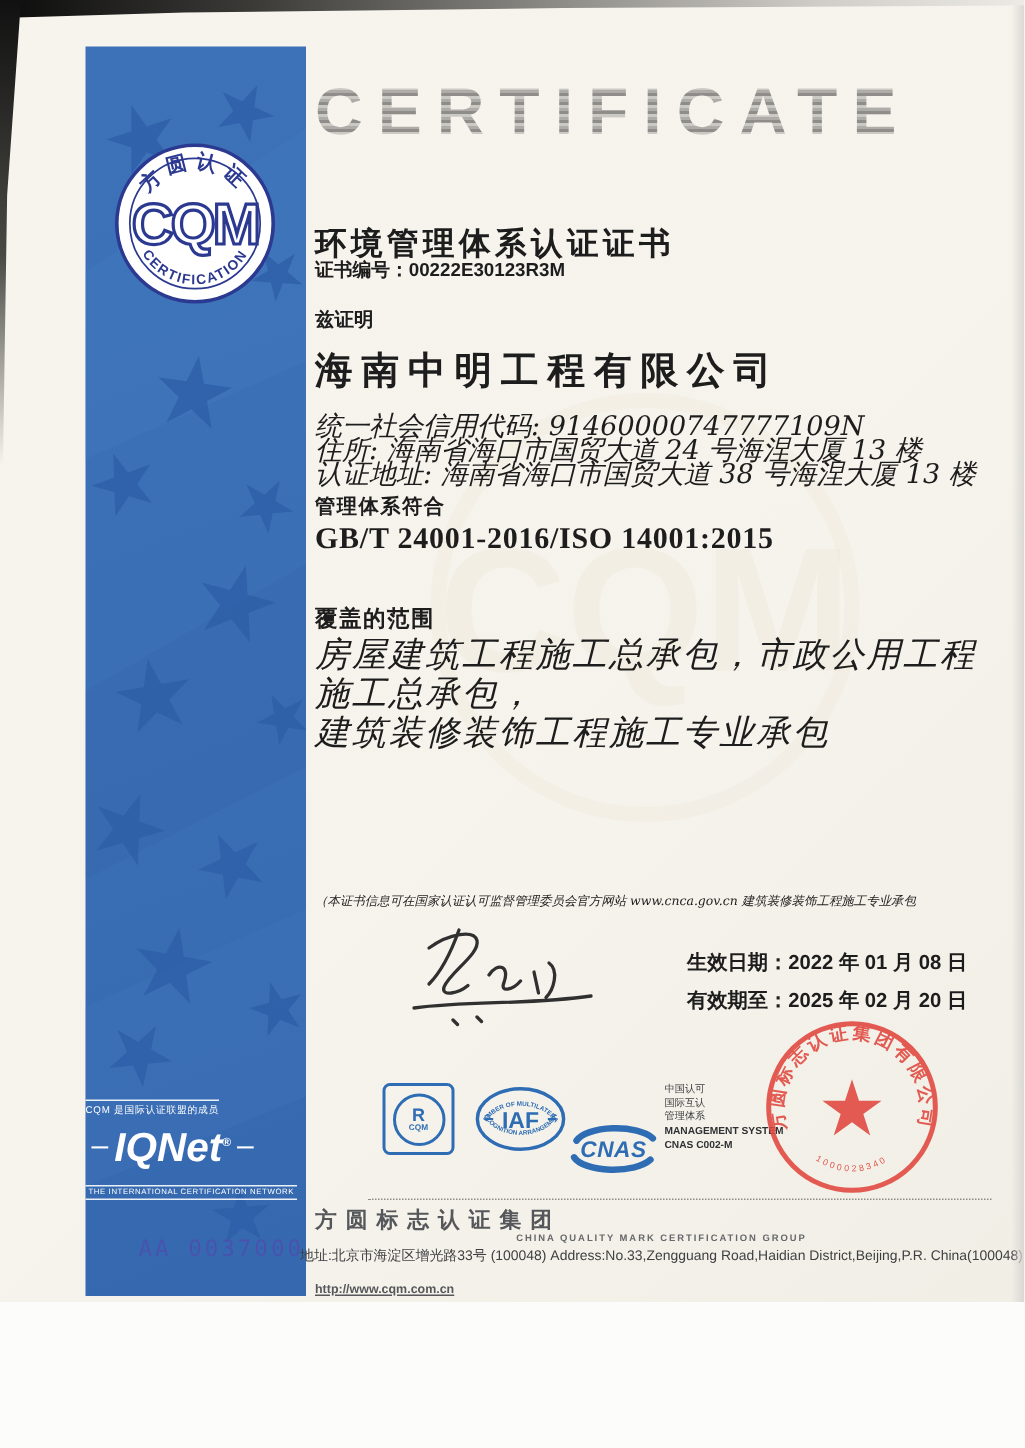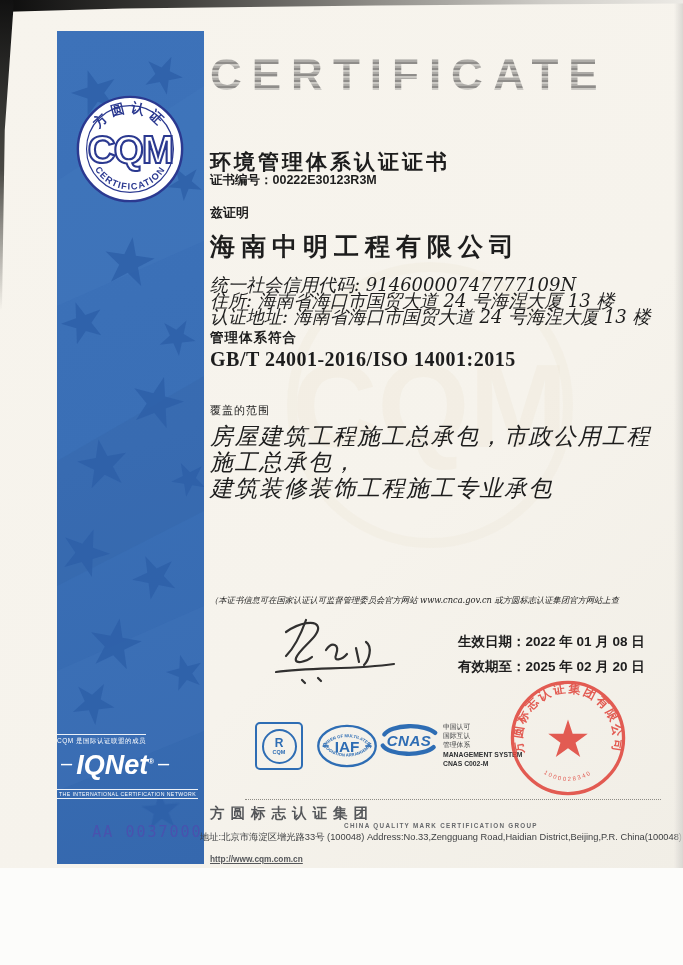--- a/index.html
+++ b/index.html
@@ -47,38 +47,38 @@
   .doc-title{top:114px;font-size:21px;font-weight:bold;letter-spacing:3px;margin-top:34px;}
   .cert-no{top:172px;font-size:12.5px;font-weight:bold;}
   .certify{top:204px;font-size:13px;font-weight:bold;}
   .company{top:230px;font-size:25px;font-weight:bold;letter-spacing:6px;
     font-family:"Liberation Serif","DejaVu Serif",serif;}
   .info{top:277px;font-size:18px;line-height:16px;font-style:italic;color:#2c2c2c;
     font-family:"DejaVu Serif","Liberation Serif",serif;white-space:nowrap;}
   .conform{top:329px;font-size:13.5px;font-weight:bold;letter-spacing:1px;}
   .standard{top:348px;font-size:20px;font-weight:bold;letter-spacing:0.5px;
     font-family:"Liberation Serif","DejaVu Serif",serif;}
-  .scope-head{top:403px;font-size:11px;font-weight:normal;letter-spacing:1px;}
+  .scope-head{top:403px;font-size:15px;font-weight:bold;letter-spacing:1px;}
   .scope{top:424px;font-size:23px;line-height:26px;font-style:italic;letter-spacing:1.5px;
     font-family:Liberation Serif, serif;color:#222;}
   .disclaimer{top:595px;font-size:8.3px;line-height:11.5px;font-style:italic;color:#2e2e2e;
     font-family:"DejaVu Serif","Liberation Serif",serif;}
   .signature{position:absolute;left:58px;top:610px;width:140px;height:80px;}
   .dates{position:absolute;left:248px;top:629px;width:220px;text-align:left;
     font-size:13.5px;font-weight:bold;line-height:25px;color:#151515;}
 
   
   .mark-rcqm{position:absolute;left:255px;top:722px;width:44px;height:44px;border:2.5px solid #2e6db4;
     border-radius:5px;display:flex;align-items:center;justify-content:center;}
   .mark-rcqm .circ{width:31px;height:31px;border:2px solid #2e6db4;border-radius:50%;
     display:flex;flex-direction:column;align-items:center;justify-content:center;color:#2e6db4;}
   .mark-rcqm .r{font-size:12px;font-weight:bold;line-height:11px;}
   .mark-rcqm .c{font-size:5.5px;font-weight:bold;line-height:6px;}
   .mark-iaf{position:absolute;left:314px;top:723px;}
-  .mark-cnas{position:absolute;left:378px;top:720px;}
+  .mark-cnas{position:absolute;left:378px;top:746px;}
   .cnas-text{position:absolute;left:443px;top:722px;color:#3b3d3f;font-size:6.8px;line-height:9.2px;white-space:nowrap;}
   .cnas-text .en{font-weight:bold;color:#2f3133;}
 
   
   .seal{position:absolute;left:508px;top:678px;width:120px;height:120px;opacity:.88;}
 
   
   .sep{position:absolute;left:245px;top:799px;width:416px;border-top:1.5px dotted #8e8c86;}
   .footer-cn{position:absolute;left:210px;top:804px;width:462px;text-align:left;
     font-size:14.5px;font-weight:bold;letter-spacing:6px;color:#55575a;}
@@ -159,31 +159,31 @@
 
   <div class="content">
     <div class="embossed">CERTIFICATE</div>
     <div class="doc-title">环境管理体系认证证书</div>
     <div class="cert-no"><span>证书编号：</span><span>00222E30123R3M</span></div>
     <div class="certify">兹证明</div>
     <div class="company">海南中明工程有限公司</div>
     <div class="info">
       <div>统一社会信用代码: 91460000747777109N</div>
       <div>住所: 海南省海口市国贸大道 24 号海涅大厦 13 楼</div>
-      <div>认证地址: 海南省海口市国贸大道 24 号海涅大厦 13 楼</div>
+      <div>认证地址: 海南省海口市国贸大道 38 号海涅大厦 13 楼</div>
     </div>
     <div class="conform">管理体系符合</div>
     <div class="standard">GB/T 24001-2016/ISO 14001:2015</div>
     <div class="scope-head">覆盖的范围</div>
     <div class="scope">
       <div>房屋建筑工程施工总承包，市政公用工程施工总承包，</div>
       <div>建筑装修装饰工程施工专业承包</div>
     </div>
     <div class="disclaimer">
-      <div>（本证书信息可在国家认证认可监督管理委员会官方网站 www.cnca.gov.cn 或方圆标志认证集团官方网站上查</div>
+      <div>（本证书信息可在国家认证认可监督管理委员会官方网站 www.cnca.gov.cn 建筑装修装饰工程施工专业承包</div>
     </div>
 
     <div class="signature">
       <svg width="140" height="80" viewBox="0 0 140 80">
         <g fill="none" stroke="#1c1c1c" stroke-width="2.2" stroke-linecap="round" opacity="0.9">
           <path d="M38 10 C33 24 26 38 18 46"></path>
           <path d="M18 22 C32 12 48 10 50 17 C52 26 32 38 28 48 C26 55 38 52 44 47"></path>
           <path d="M58 40 C64 31 72 34 68 45 C65 52 74 50 79 44"></path>
           <path d="M88 38 L91 52"></path>
           <path d="M98 32 C105 37 101 50 96 55"></path>

